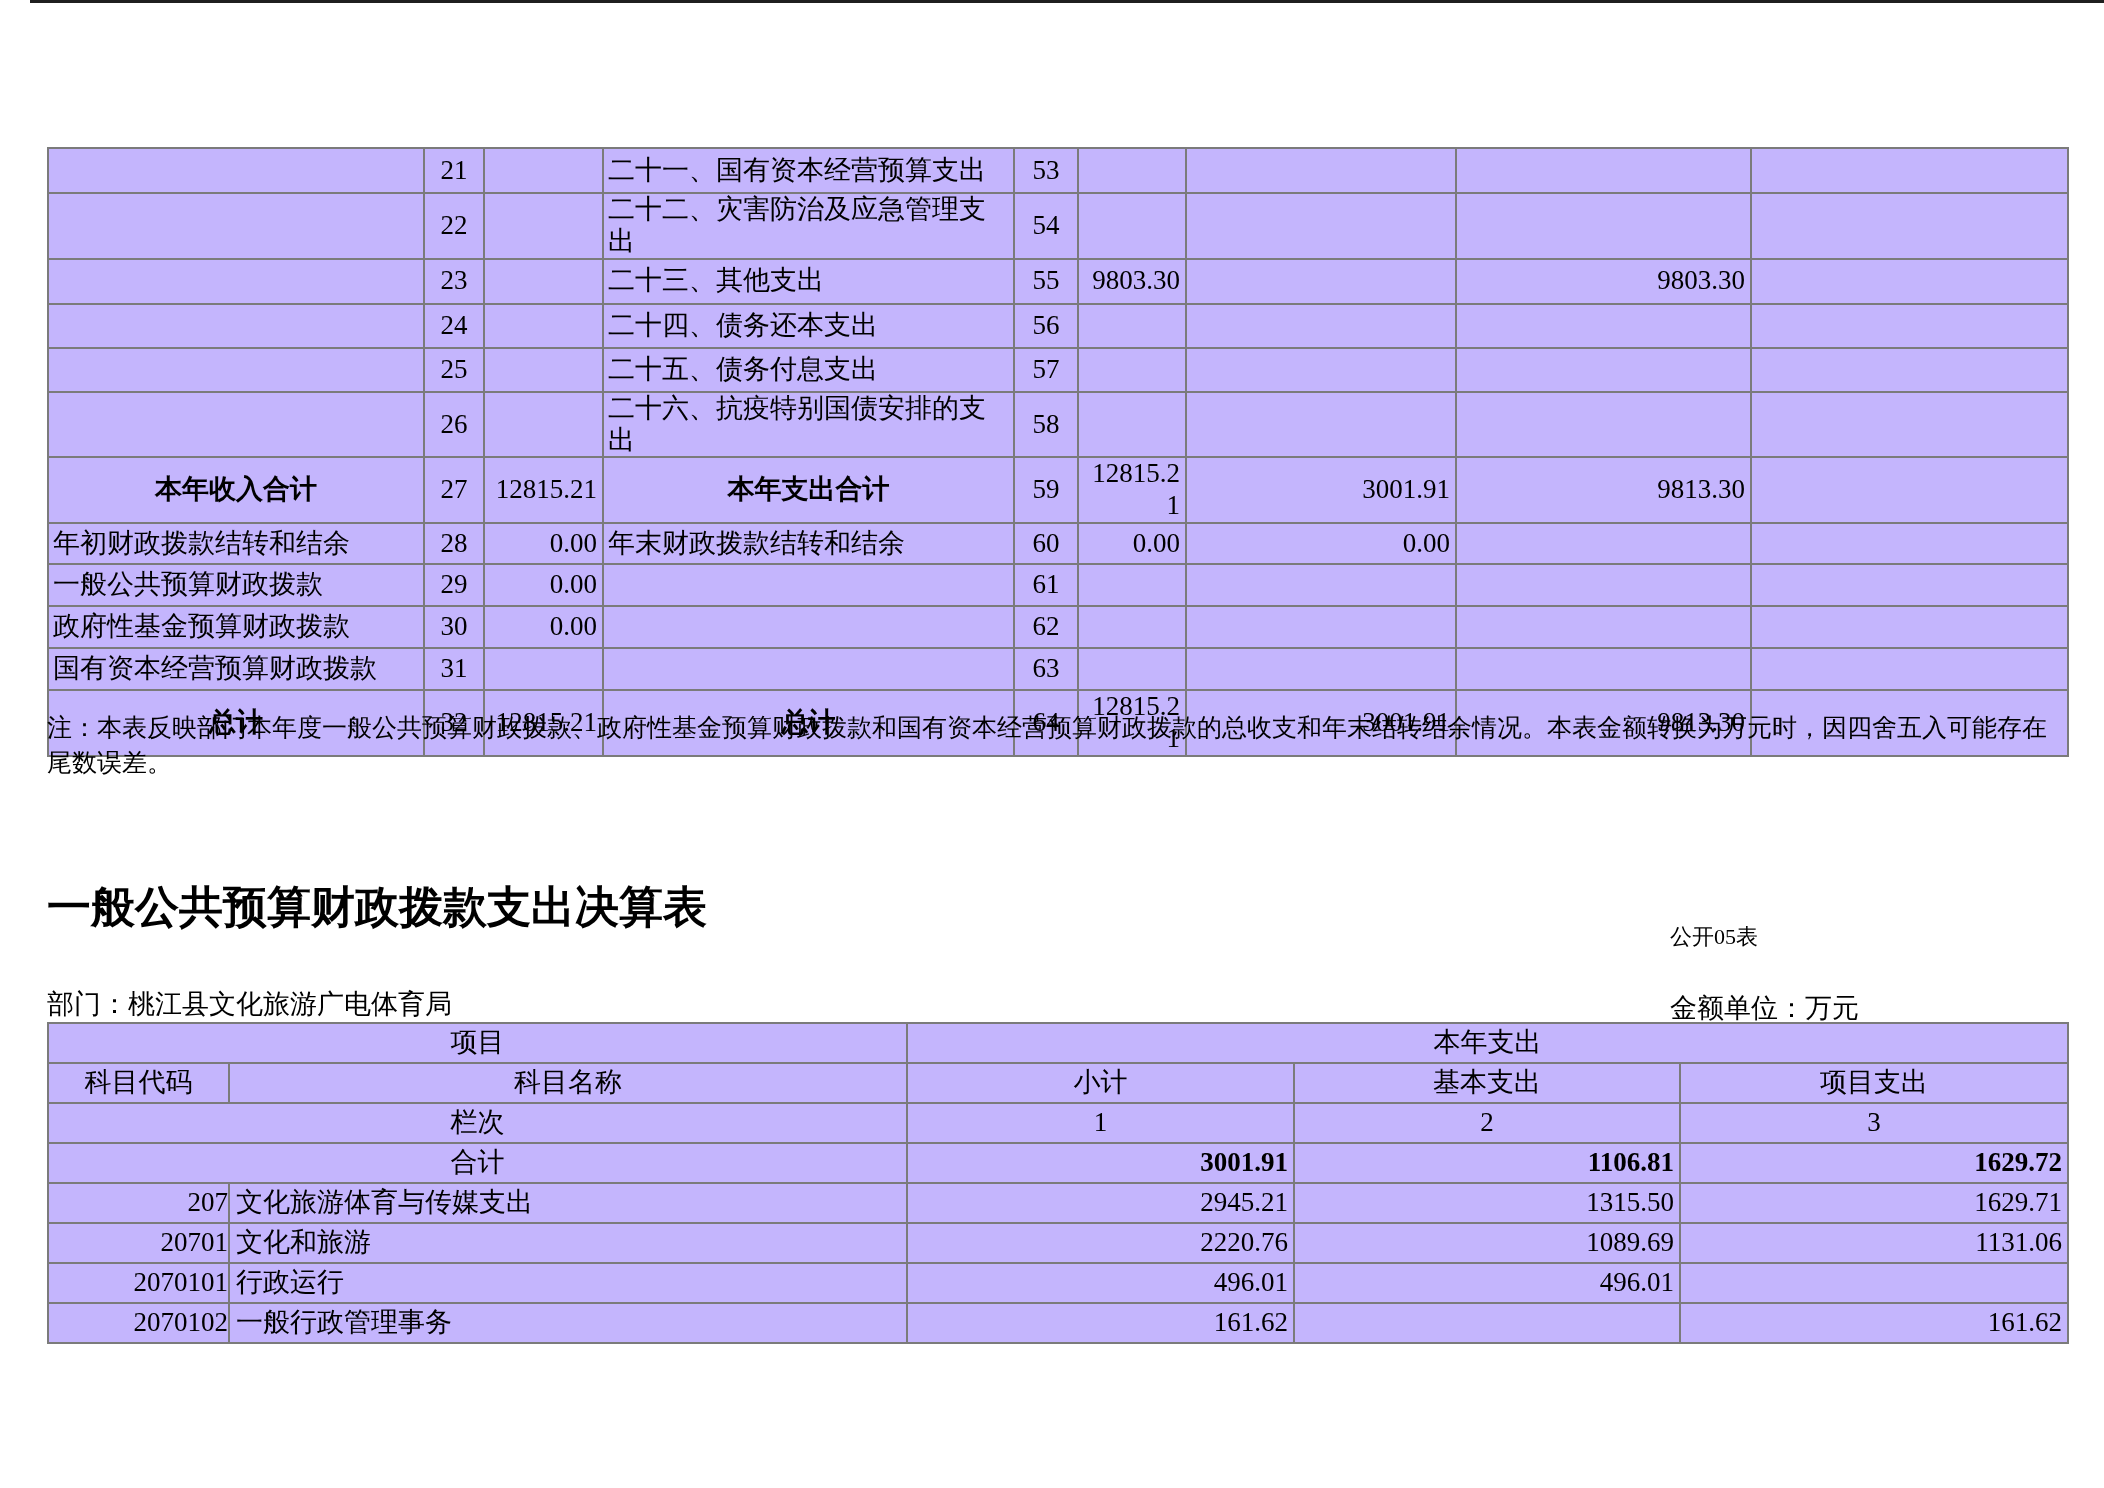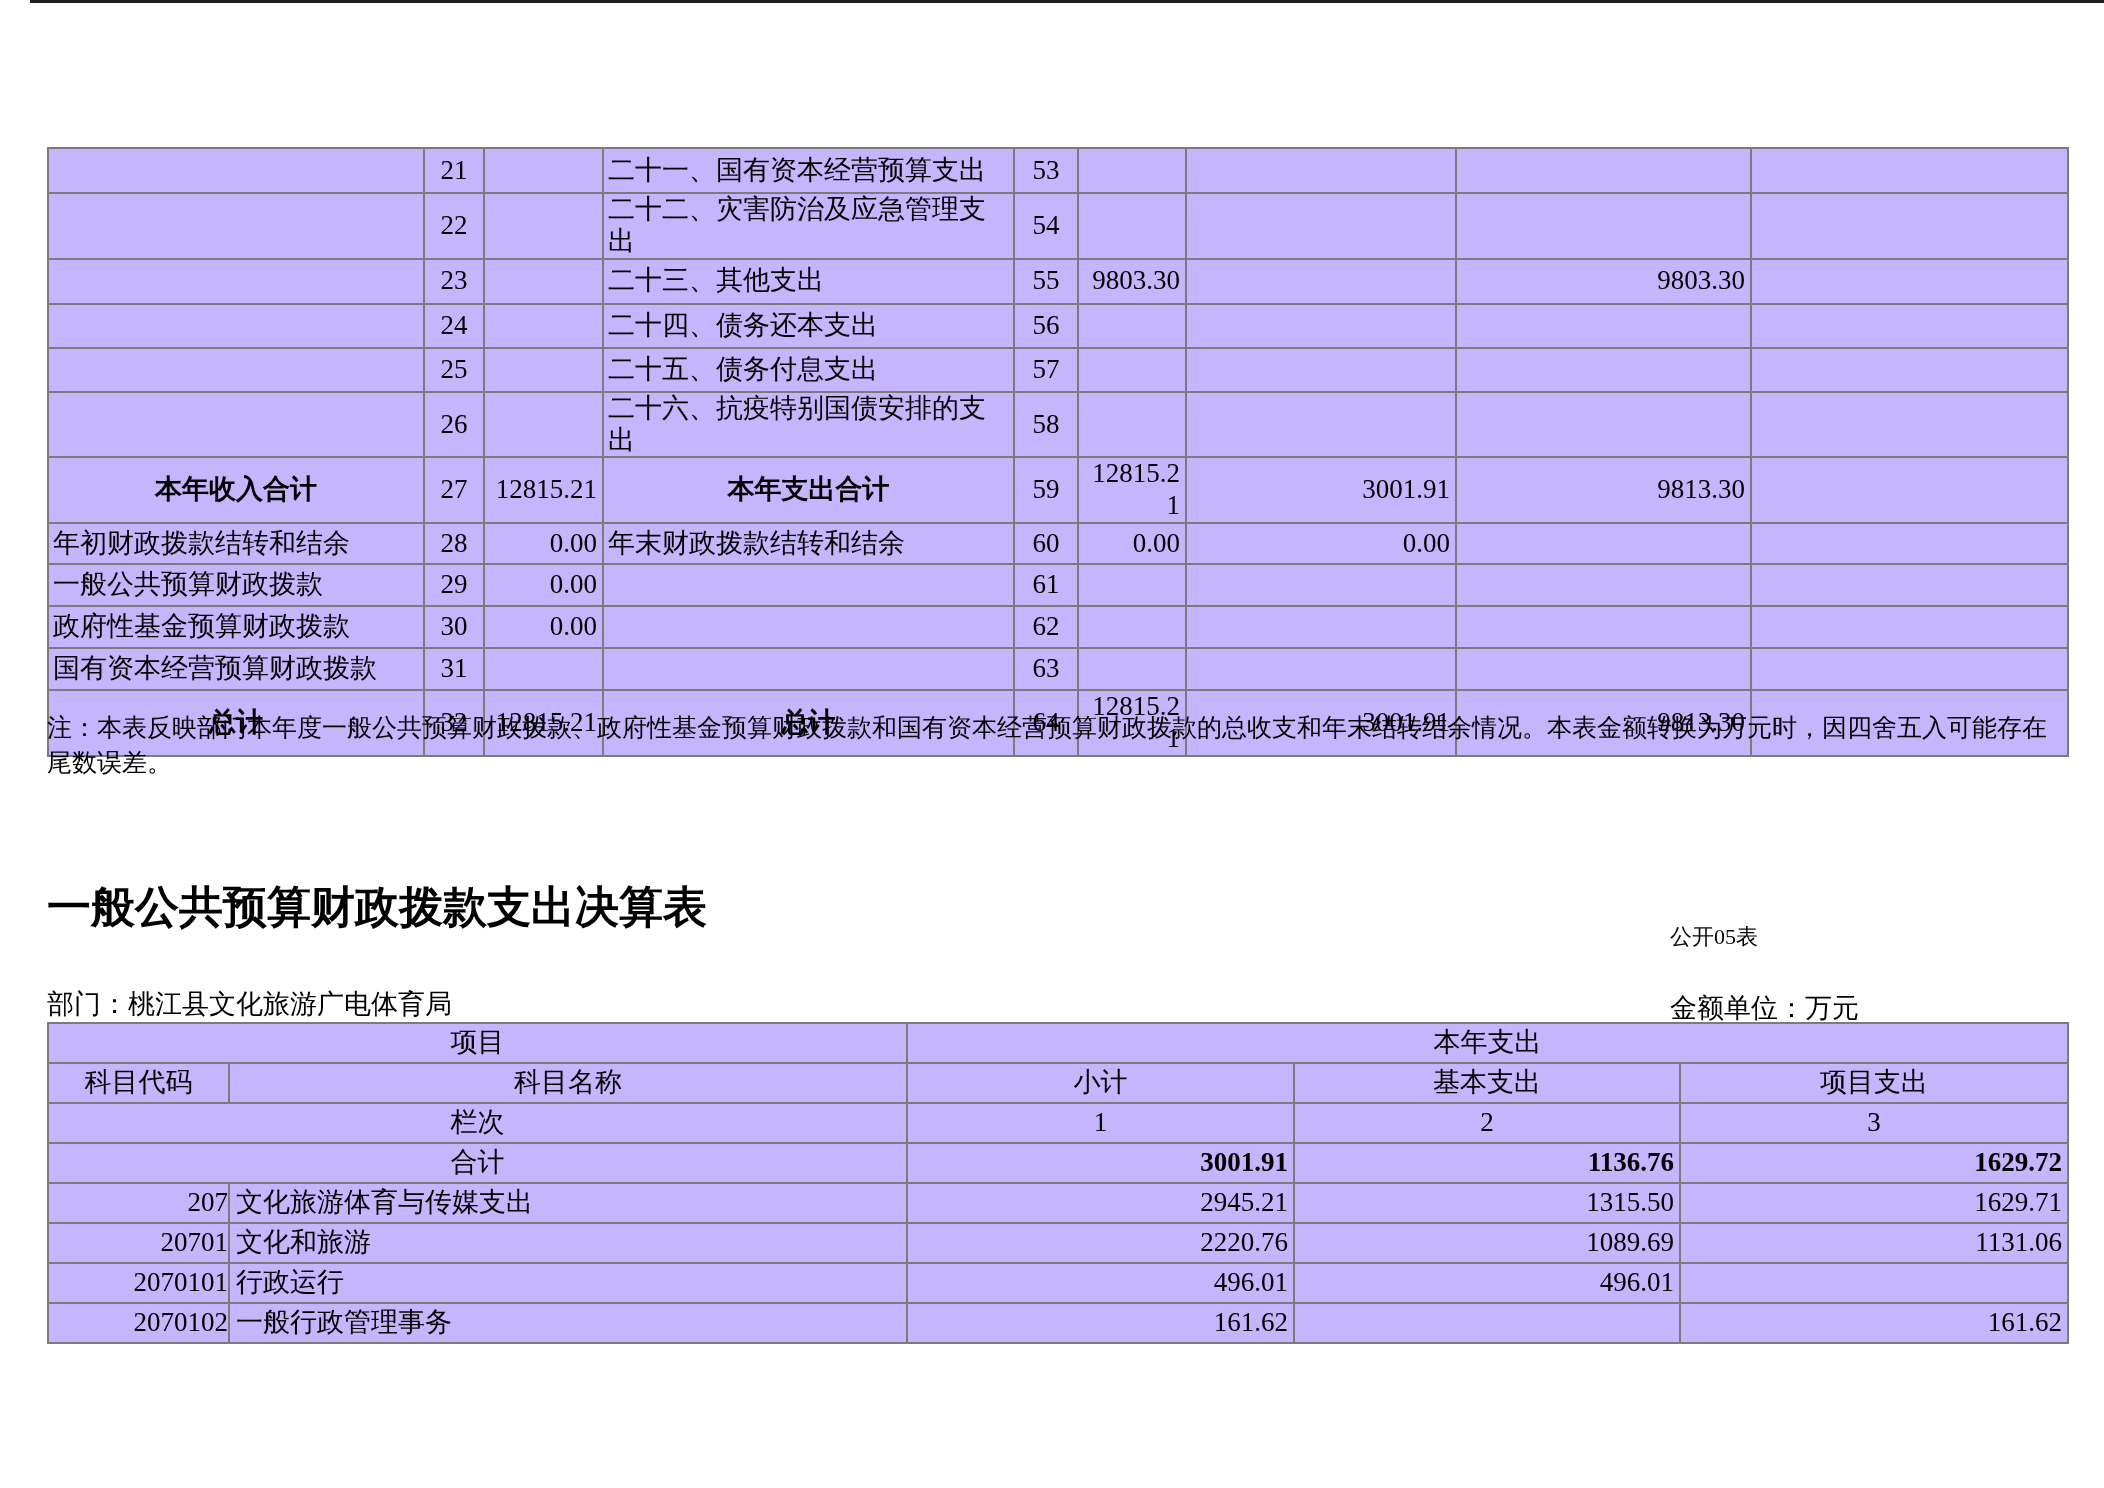--- a/index.html
+++ b/index.html
@@ -231,21 +231,21 @@
       </tr>
       <tr>
         <td class="c" colspan="2">栏次</td>
         <td class="c">1</td>
         <td class="c">2</td>
         <td class="c">3</td>
       </tr>
       <tr>
         <td class="c" colspan="2">合计</td>
         <td class="amt bold">3001.91</td>
-        <td class="amt bold">1136.76</td>
+        <td class="amt bold">1106.81</td>
         <td class="amt bold">1629.72</td>
       </tr>
     </tbody>
     <tbody id="t2body">
         <tr>
           <td class="code">207</td>
           <td class="name">文化旅游体育与传媒支出</td>
           <td class="amt">2945.21</td>
           <td class="amt">1315.50</td>
           <td class="amt">1629.71</td>

